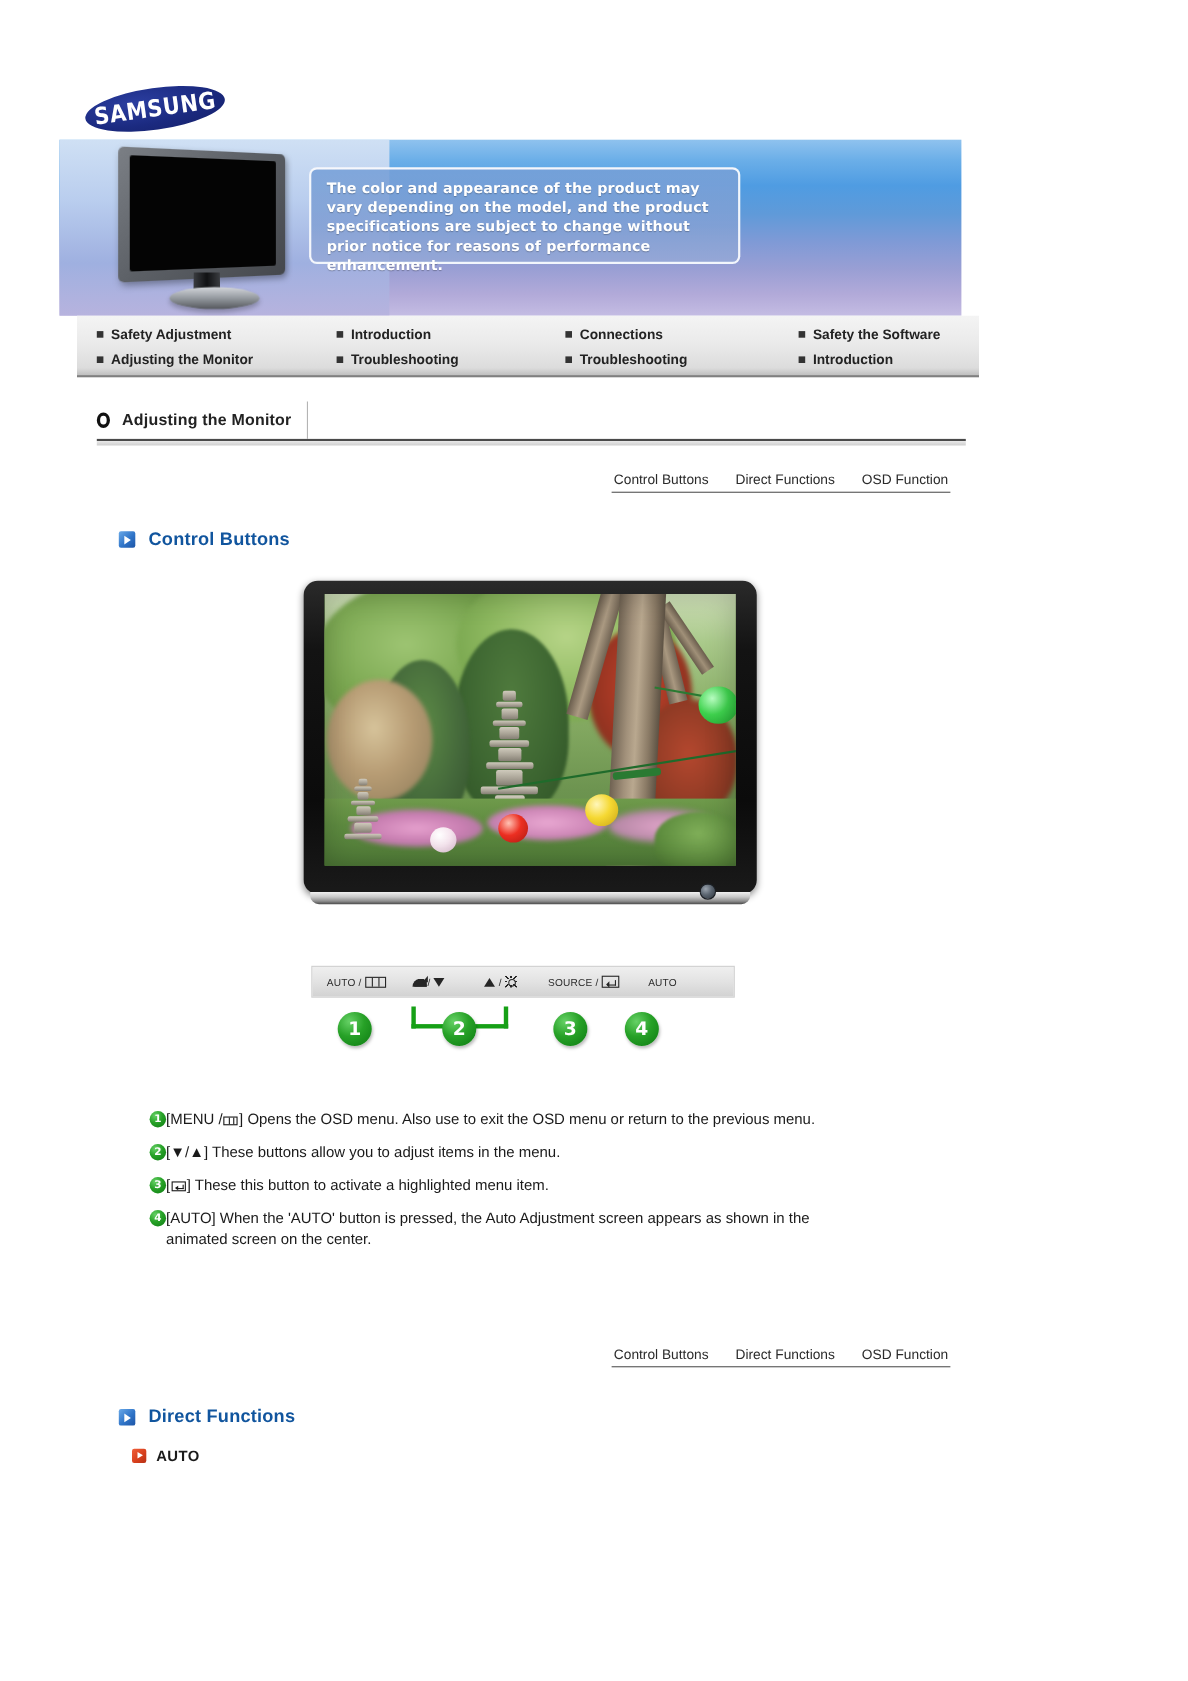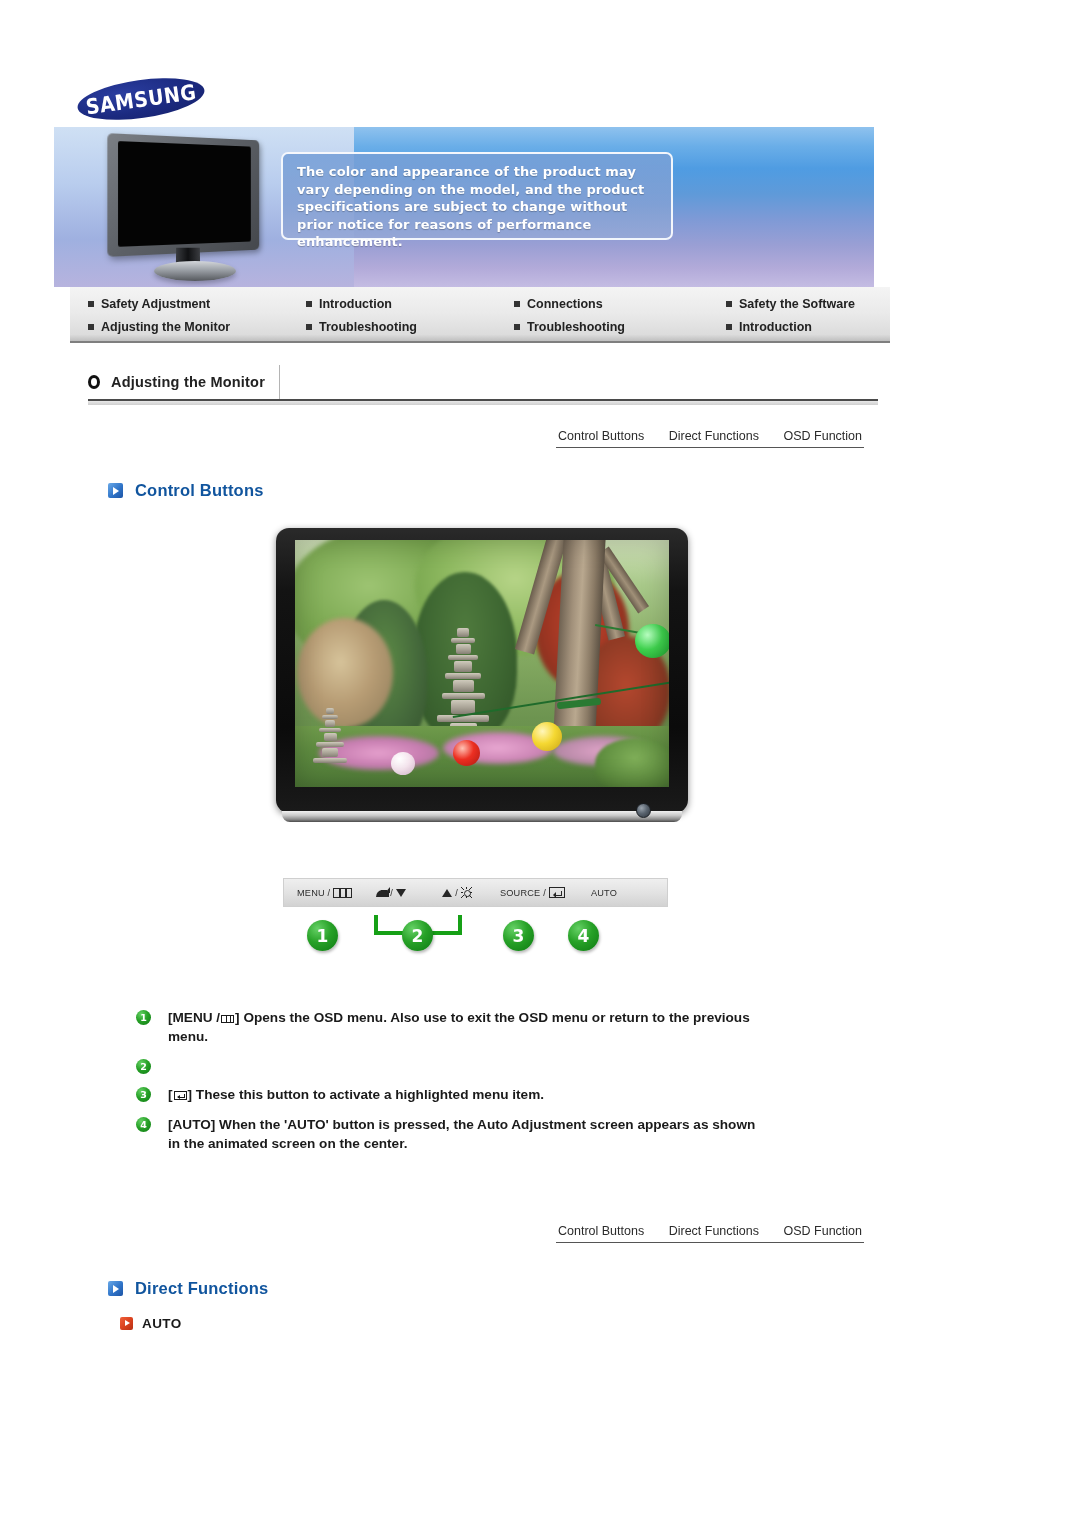--- a/index.html
+++ b/index.html
@@ -592,25 +592,23 @@
     background: radial-gradient(circle at 34% 28%, #66d166 0%, #27a127 45%, #0d7a12 100%);
     color: #fff;
     font-size: 9.5px;
     font-weight: bold;
     display: flex; align-items: center; justify-content: center;
     flex: none;
     margin-top: 2px;
     font-family: "DejaVu Sans", sans-serif;
   }
   .desc-text {
-    margin-left: 17px;
     font-size: 13.6px;
     line-height: 19px;
     color: #1a1a1a;
-    font-weight: bold;
   }
   .inl-menu {
     display: inline-block;
     width: 13px; height: 8px;
     border: 1.2px solid #1a1a1a;
     position: relative;
     vertical-align: -1px;
     margin: 0 1px;
   }
   .inl-menu::before, .inl-menu::after {
@@ -803,21 +801,21 @@
       <div class="lantern" id="lant-white"></div>
       <div class="ph" id="ph-vignette"></div>
     </div>
   </div>
   <div id="mon-base"></div>
   <div id="mon-power"></div>
 </div>
 
 <div id="ctrl-strip">
   <div class="ctrl-btn" id="cb-1">
-    <span>MENU /</span>
+    <span>AUTO /</span>
     <span class="ic ic-menu"></span>
   </div>
   <div class="ctrl-btn" id="cb-2">
     <span class="ic ic-mag"></span>
     <span>/</span>
     <span class="ic tri-d"></span>
   </div>
   <div class="ctrl-btn" id="cb-3">
     <span class="ic tri-u"></span>
     <span>/</span>
@@ -840,20 +838,21 @@
 
 <div id="desc-list">
 
   <div class="desc-row">
     <div class="desc-badge">1</div>
     <div class="desc-text"><span>[MENU /</span><span class="inl-menu"></span><span>] Opens the OSD menu. Also use to exit the OSD menu or return to the previous menu.</span></div>
   </div>
 
   <div class="desc-row">
     <div class="desc-badge">2</div>
+    <div class="desc-text"><span>[▼/▲] These buttons allow you to adjust items in the menu.</span></div>
   </div>
 
   <div class="desc-row">
     <div class="desc-badge">3</div>
     <div class="desc-text"><span>[</span><span class="inl-enter"></span><span>] These this button to activate a highlighted menu item.</span></div>
   </div>
 
   <div class="desc-row">
     <div class="desc-badge">4</div>
     <div class="desc-text"><span>[AUTO] When the 'AUTO' button is pressed, the Auto Adjustment screen appears as shown in the animated screen on the center.</span></div>

